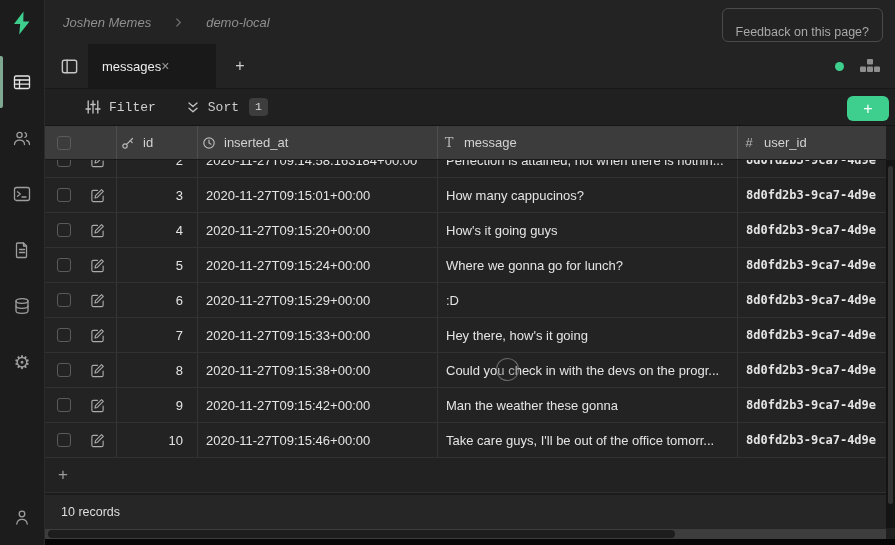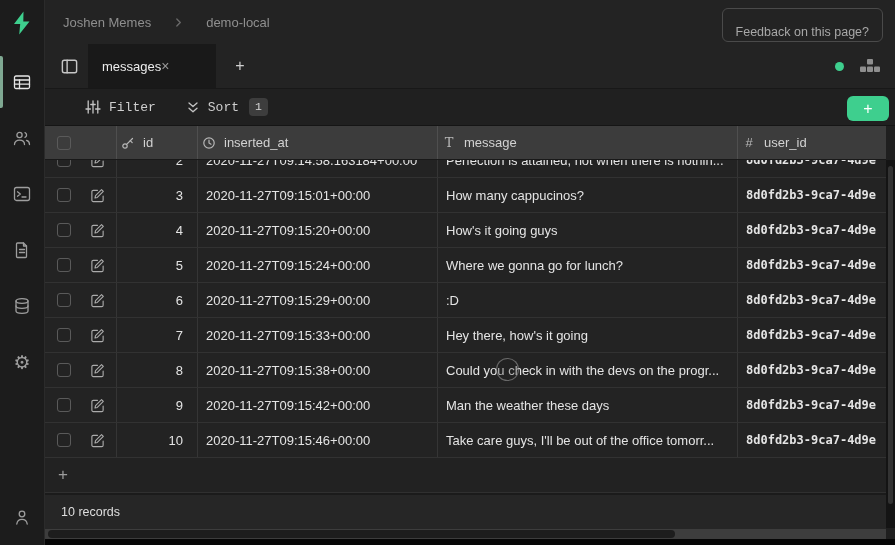--- a/index.html
+++ b/index.html
@@ -23,21 +23,21 @@
               display:flex; align-items:center; justify-content:center; cursor:pointer; }
   .nav-item.active .stroke-ic { stroke:#e6e6e6; }
   .uni-icon { font-family:"DejaVu Sans",sans-serif; color:#9e9e9e; font-size:19px; line-height:1; }
 
   
   .main { position:absolute; left:45px; top:0; width:850px; height:545px; background:#1f1f1f; }
 
   .topbar { position:relative; height:44px; background:#232323; }
   .breadcrumb { position:absolute; left:18px; top:0; height:44px;
                 display:flex; align-items:center; gap:22px; font-size:13px; color:#8f8f8f; }
-  .crumb { cursor:pointer; }
+  .crumb { cursor:pointer;font-style:italic; }
   .feedback-btn { position:absolute; right:12px; top:8px; height:28px; padding:16px 13px;
                   background:transparent; border:1px solid #4a4a4a; border-radius:6px;
                   color:#a8a8a8; font-size:12.5px; font-family:inherit; cursor:pointer; }
 
   .tabbar { position:relative; height:44px; background:#232323; }
   .panel-toggle { position:absolute; left:13px; top:11px; width:22px; height:22px;
                   display:flex; align-items:center; justify-content:center; cursor:pointer; }
   .tab { position:absolute; left:43px; top:0; height:44px; width:128px; background:#191919;
          display:flex; align-items:center; padding:0 14px; 
          color:#ececec; font-size:13px; cursor:pointer; }
@@ -401,21 +401,21 @@
       <span class="checkbox"></span>
       <button class="edit-btn">
         <svg width="15" height="15" viewBox="0 0 16 16" fill="none" stroke="#ababab" stroke-width="1.2" stroke-linecap="round" stroke-linejoin="round">
                   <path d="M14 8.5V13c0 .8-.7 1.5-1.5 1.5h-9C2.7 14.5 2 13.8 2 13V4c0-.8.7-1.5 1.5-1.5H8"></path>
                   <path d="M12.3 1.8l1.9 1.9-6.4 6.4-2.5.6.6-2.5z"></path>
                 </svg>
       </button>
     </div>
     <div class="cell c-id">9</div>
     <div class="cell c-ins">2020-11-27T09:15:42+00:00</div>
-    <div class="cell c-msg">Man the weather these days</div>
+    <div class="cell c-msg">Man the weather these gonna</div>
     <div class="cell c-uid">8d0fd2b3-9ca7-4d9e</div>
   </div>
 
   <div class="grid-row">
     <div class="cell c-sel">
       <span class="checkbox"></span>
       <button class="edit-btn">
         <svg width="15" height="15" viewBox="0 0 16 16" fill="none" stroke="#ababab" stroke-width="1.2" stroke-linecap="round" stroke-linejoin="round">
                   <path d="M14 8.5V13c0 .8-.7 1.5-1.5 1.5h-9C2.7 14.5 2 13.8 2 13V4c0-.8.7-1.5 1.5-1.5H8"></path>
                   <path d="M12.3 1.8l1.9 1.9-6.4 6.4-2.5.6.6-2.5z"></path>

